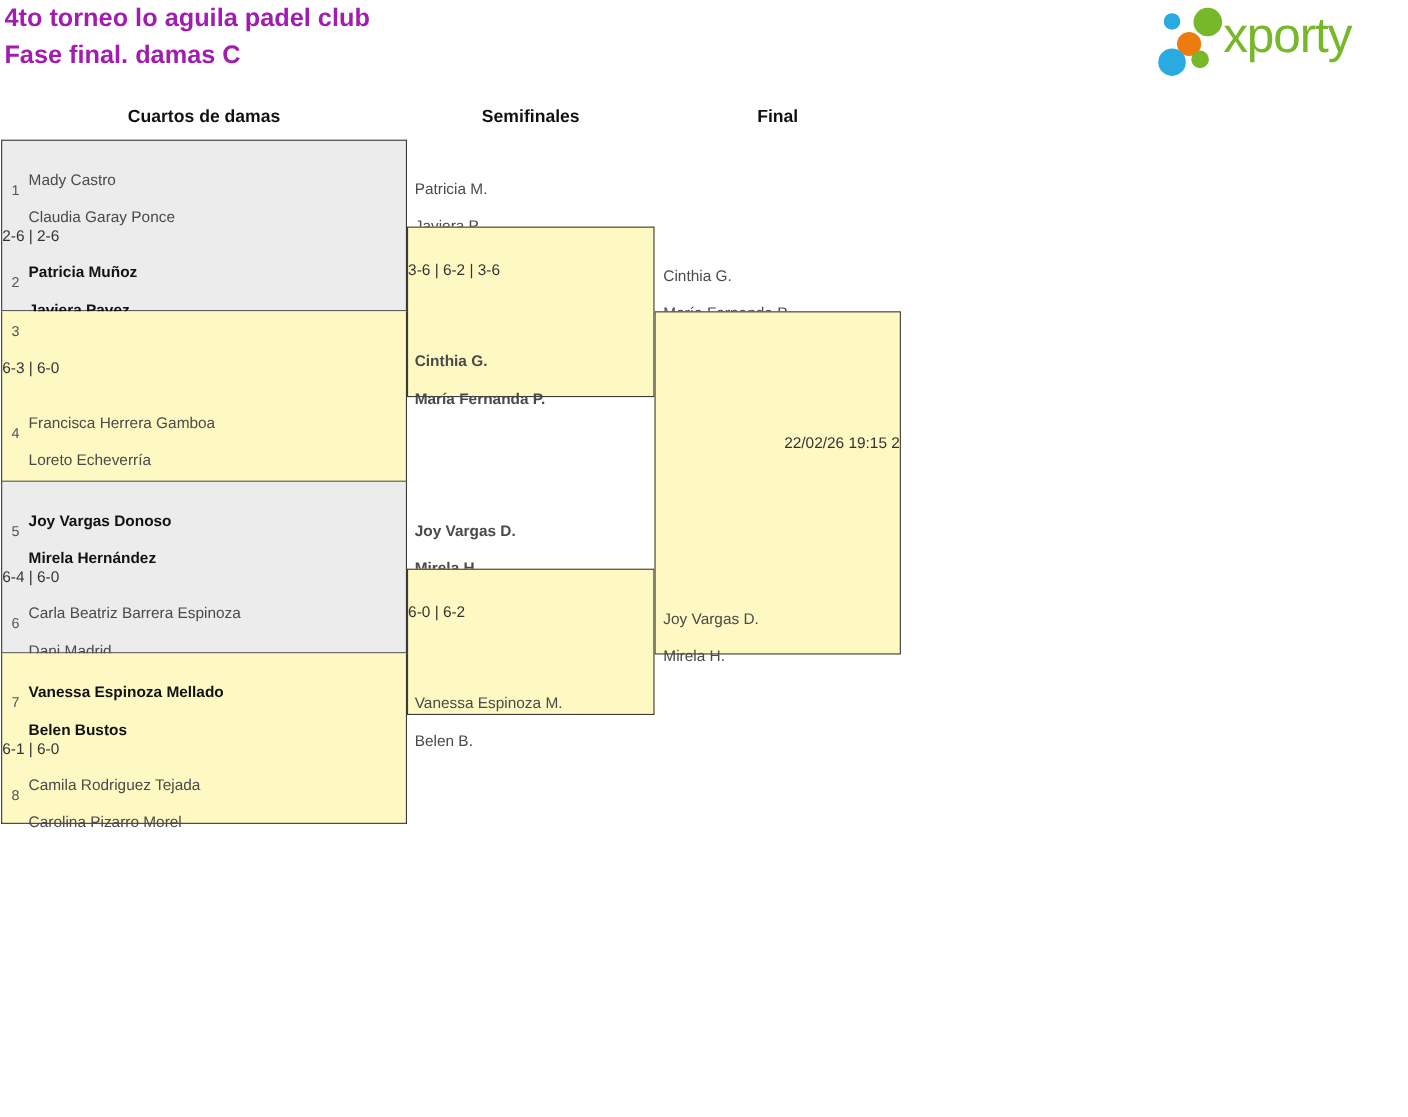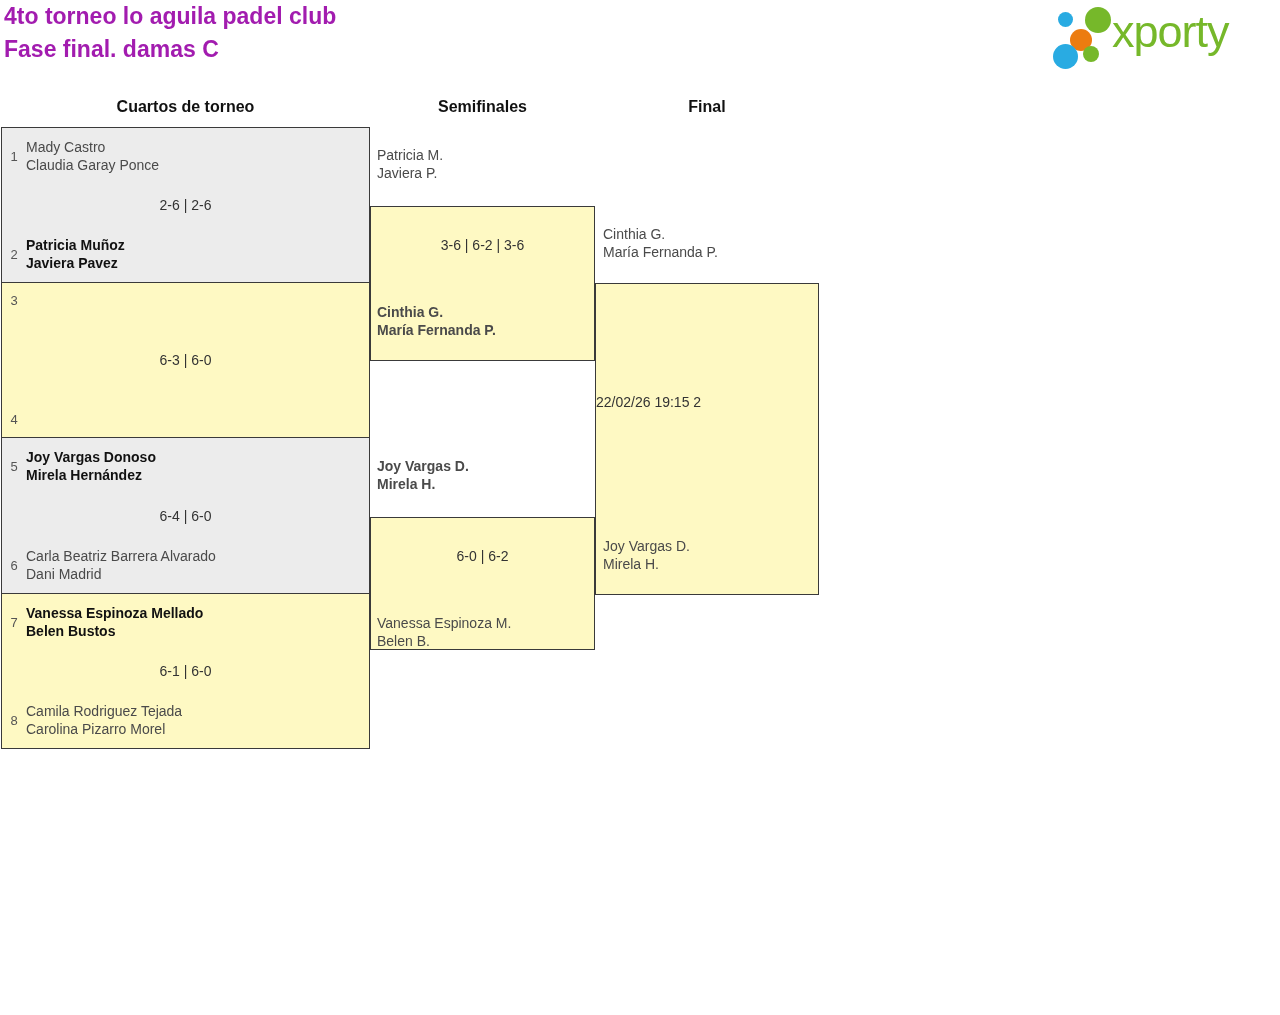--- a/index.html
+++ b/index.html
@@ -36,25 +36,25 @@
   .qf2{top:283px;height:155px;border-top:none;}
   .qf3{top:438px;height:156px;border-top:none;}
   .qf4{top:594px;height:155px;border-top:none;}
   .sf1{left:370px;top:206px;width:225px;height:155px;}
   .sf2{left:370px;top:517px;width:225px;height:133px;}
   .final-box{left:595px;top:283px;width:224px;height:312px;}
 
   .team-row{display:flex;align-items:center;}
   .seed{flex:none;width:24px;text-align:center;font-size:13px;color:#555;}
   .team-names{font-size:14px;line-height:18px;color:#4a4a4a;}
-  .line{display:block;}
+  .line{display:block;margin-top:16px;}
   .winner{font-weight:700;color:#111;}
-  .score{text-align:center;font-size:14px;color:#333;}
+  .score{font-size:14px;color:#333;}
   .box-score{position:absolute;left:0;top:30px;width:100%;}
-  .box-schedule{position:absolute;left:0;top:110px;width:100%;text-align:left;font-size:14px;color:#333;}
+  .box-schedule{position:absolute;left:0;top:110px;width:100%;text-align:right;font-size:14px;color:#333;}
   .float-label{position:absolute;font-size:14px;line-height:18px;color:#4a4a4a;}
 </style>
 </head>
 <body>
 
 <div class="page">
 
   <h1 class="page-title">
     <span class="title-line">4to torneo lo aguila padel club</span>
     <span class="title-line">Fase final. damas C</span>
@@ -62,21 +62,21 @@
 
   <div class="logo">
     <span class="dot dot-blue-sm"></span>
     <span class="dot dot-green-lg"></span>
     <span class="dot dot-orange"></span>
     <span class="dot dot-blue-lg"></span>
     <span class="dot dot-green-sm"></span>
     <span class="logo-text">xporty</span>
   </div>
 
-  <div class="col-header col-qf">Cuartos de torneo</div>
+  <div class="col-header col-qf">Cuartos de damas</div>
   <div class="col-header col-sf">Semifinales</div>
   <div class="col-header col-f">Final</div>
 
   <div class="match-box qf qf1 shaded">
     <div class="team-row">
       <span class="seed">1</span>
       <span class="team-names">
         <span class="line">Mady Castro</span>
         <span class="line">Claudia Garay Ponce</span>
       </span>
@@ -91,36 +91,40 @@
     </div>
   </div>
 
   <div class="match-box qf qf2">
     <div class="team-row">
       <span class="seed">3</span>
     </div>
     <div class="score">6-3 | 6-0</div>
     <div class="team-row">
       <span class="seed">4</span>
+      <span class="team-names">
+        <span class="line">Francisca Herrera Gamboa</span>
+        <span class="line">Loreto Echeverría</span>
+      </span>
     </div>
   </div>
 
   <div class="match-box qf qf3 shaded">
     <div class="team-row">
       <span class="seed">5</span>
       <span class="team-names winner">
         <span class="line">Joy Vargas Donoso</span>
         <span class="line">Mirela Hernández</span>
       </span>
     </div>
     <div class="score">6-4 | 6-0</div>
     <div class="team-row">
       <span class="seed">6</span>
       <span class="team-names">
-        <span class="line">Carla Beatriz Barrera Alvarado</span>
+        <span class="line">Carla Beatriz Barrera Espinoza</span>
         <span class="line">Dani Madrid</span>
       </span>
     </div>
   </div>
 
   <div class="match-box qf qf4">
     <div class="team-row">
       <span class="seed">7</span>
       <span class="team-names winner">
         <span class="line">Vanessa Espinoza Mellado</span>

